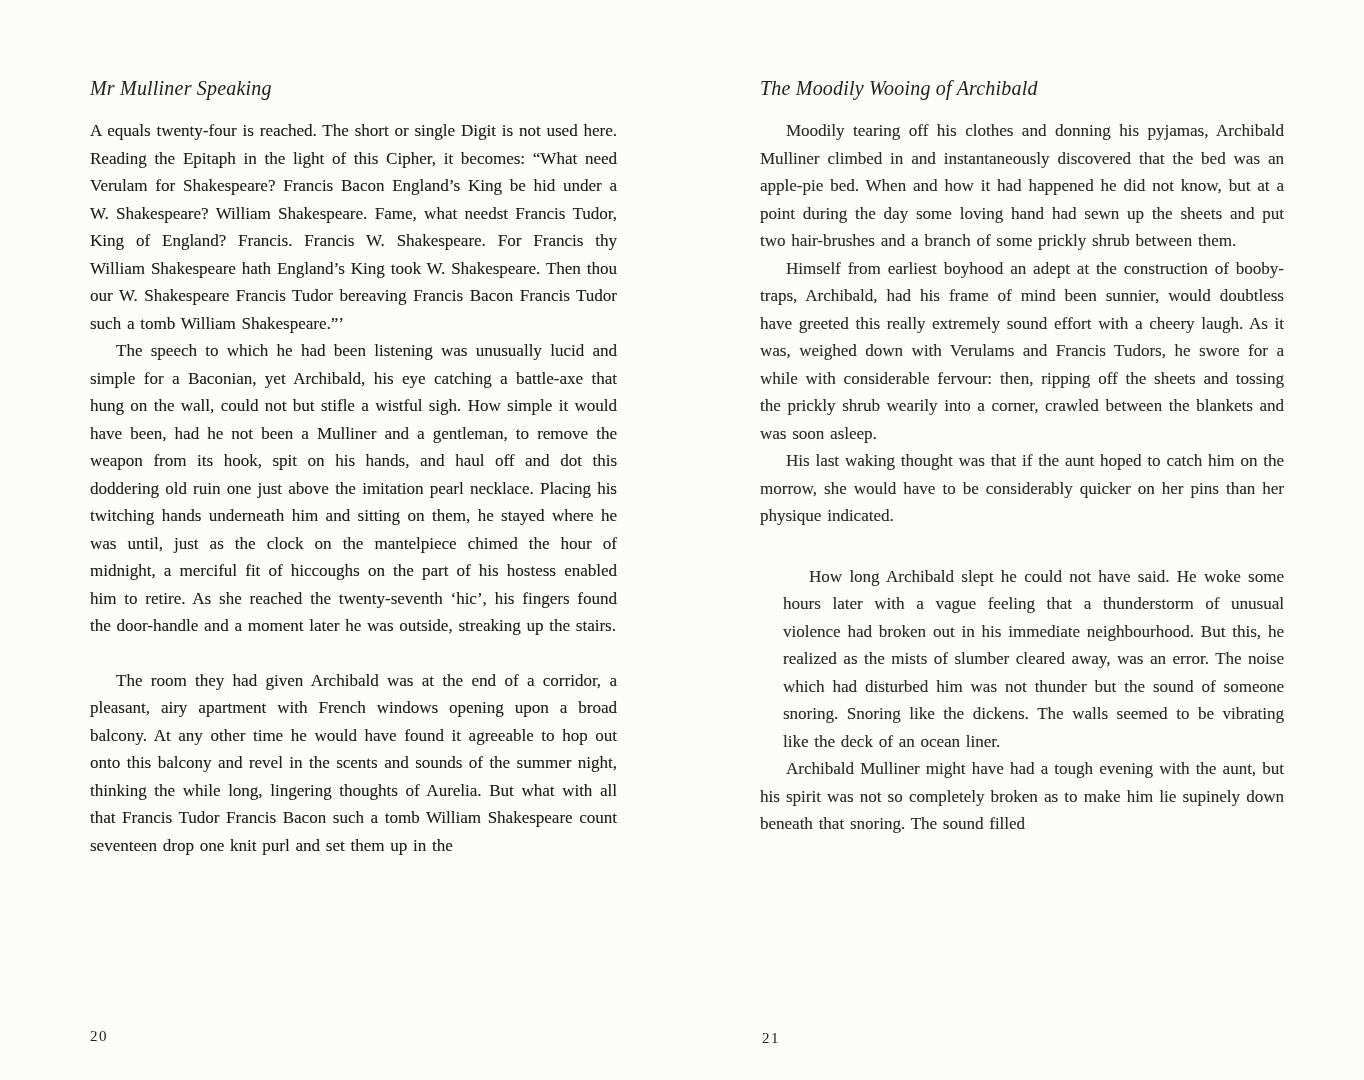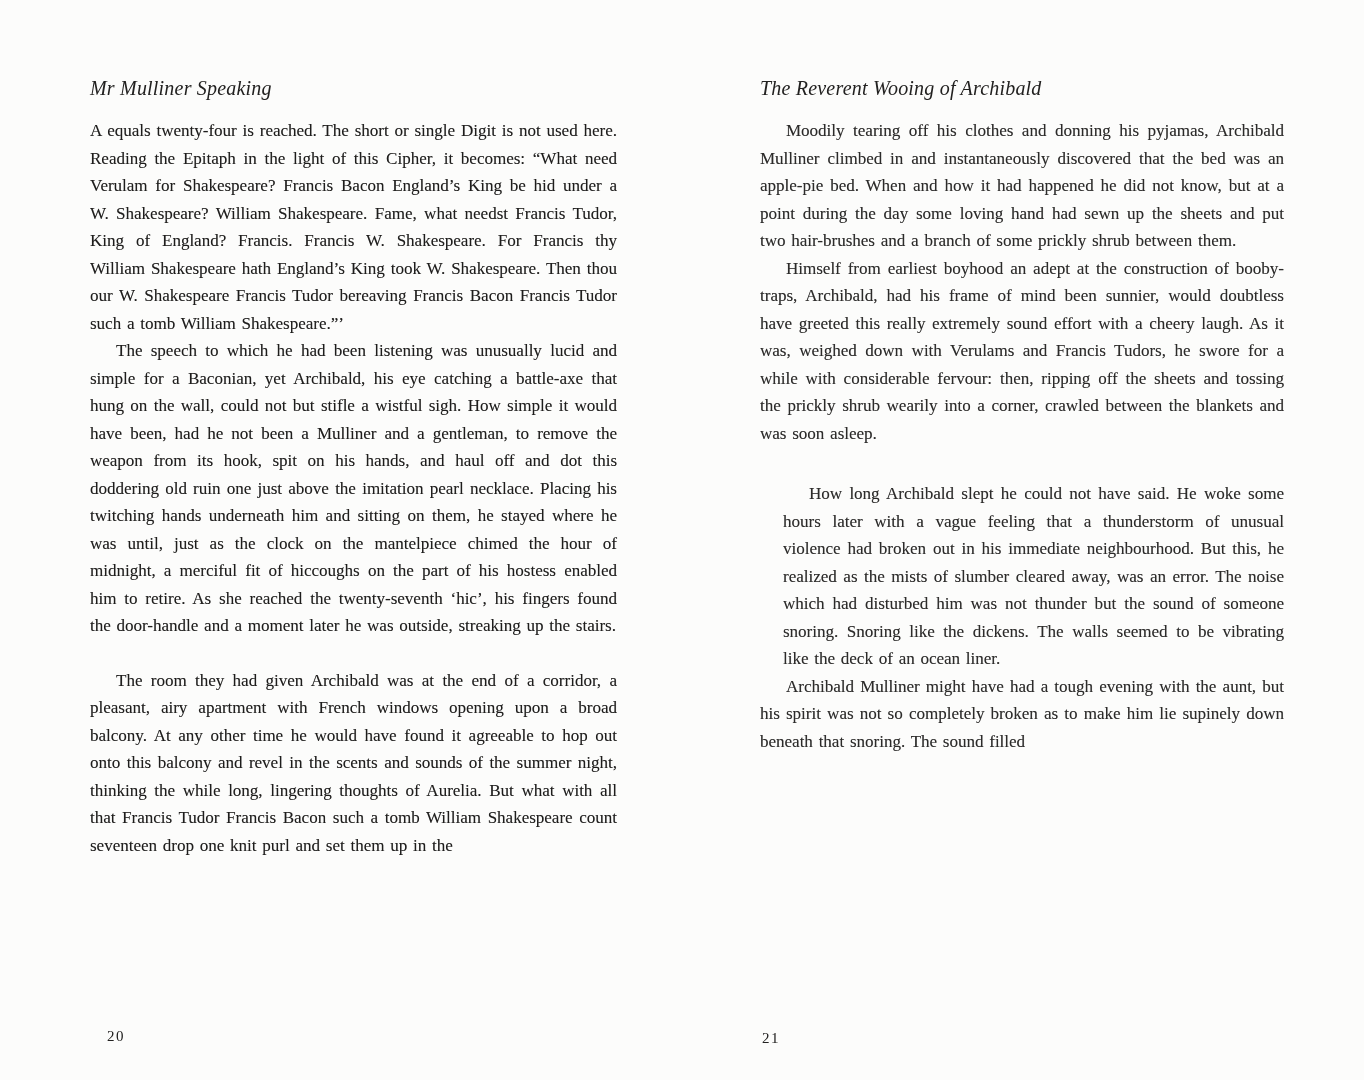--- a/index.html
+++ b/index.html
@@ -48,21 +48,21 @@
   }
   .page.right .para { color: #2c2b2a; }
 
   .indent { text-indent: 26px; }
   .section-gap { margin-top: 27px; }
   .section-gap-lg { margin-top: 33px; margin-left: 23px; }
 
   .page-number {
     position: absolute;
     top: 952px;
-    left: 17px;
+    left: 0;
     font-size: 15px;
     letter-spacing: 1.5px;
     color: #222120;
   }
   .page.right .page-number { top: 954px; left: 2px; }
 </style>
 </head>
 <body>
 
 <div class="spread">
@@ -71,23 +71,24 @@
     <h2 class="running-header">Mr Mulliner Speaking</h2>
     <div class="body-text">
       <p class="para">A equals twenty-four is reached. The short or single Digit is not used here. Reading the Epitaph in the light of this Cipher, it becomes: “What need Verulam for Shakespeare? Francis Bacon England’s King be hid under a W. Shakespeare? William Shakespeare. Fame, what needst Francis Tudor, King of England? Francis. Francis W. Shakespeare. For Francis thy William Shakespeare hath England’s King took W. Shakespeare. Then thou our W. Shakespeare Francis Tudor bereaving Francis Bacon Francis Tudor such a tomb William Shakespeare.”’</p>
       <p class="para indent">The speech to which he had been listening was unusually lucid and simple for a Baconian, yet Archibald, his eye catching a battle-axe that hung on the wall, could not but stifle a wistful sigh. How simple it would have been, had he not been a Mulliner and a gentleman, to remove the weapon from its hook, spit on his hands, and haul off and dot this doddering old ruin one just above the imitation pearl necklace. Placing his twitching hands underneath him and sitting on them, he stayed where he was until, just as the clock on the mantelpiece chimed the hour of midnight, a merciful fit of hiccoughs on the part of his hostess enabled him to retire. As she reached the twenty-seventh ‘hic’, his fingers found the door-handle and a moment later he was outside, streaking up the stairs.</p>
       <p class="para indent section-gap">The room they had given Archibald was at the end of a corridor, a pleasant, airy apartment with French windows opening upon a broad balcony. At any other time he would have found it agreeable to hop out onto this balcony and revel in the scents and sounds of the summer night, thinking the while long, lingering thoughts of Aurelia. But what with all that Francis Tudor Francis Bacon such a tomb William Shakespeare count seventeen drop one knit purl and set them up in the</p>
     </div>
     <div class="page-number">20</div>
   </section>
 
   <section class="page right">
-    <h2 class="running-header">The Reverent Wooing of Archibald</h2>
+    <h2 class="running-header">The Moodily Wooing of Archibald</h2>
     <div class="body-text">
       <p class="para indent">Moodily tearing off his clothes and donning his pyjamas, Archibald Mulliner climbed in and instantaneously discovered that the bed was an apple-pie bed. When and how it had happened he did not know, but at a point during the day some loving hand had sewn up the sheets and put two hair-brushes and a branch of some prickly shrub between them.</p>
       <p class="para indent">Himself from earliest boyhood an adept at the construction of booby-traps, Archibald, had his frame of mind been sunnier, would doubtless have greeted this really extremely sound effort with a cheery laugh. As it was, weighed down with Verulams and Francis Tudors, he swore for a while with considerable fervour: then, ripping off the sheets and tossing the prickly shrub wearily into a corner, crawled between the blankets and was soon asleep.</p>
+      <p class="para indent">His last waking thought was that if the aunt hoped to catch him on the morrow, she would have to be considerably quicker on her pins than her physique indicated.</p>
       <p class="para indent section-gap-lg">How long Archibald slept he could not have said. He woke some hours later with a vague feeling that a thunderstorm of unusual violence had broken out in his immediate neighbourhood. But this, he realized as the mists of slumber cleared away, was an error. The noise which had disturbed him was not thunder but the sound of someone snoring. Snoring like the dickens. The walls seemed to be vibrating like the deck of an ocean liner.</p>
       <p class="para indent">Archibald Mulliner might have had a tough evening with the aunt, but his spirit was not so completely broken as to make him lie supinely down beneath that snoring. The sound filled</p>
     </div>
     <div class="page-number">21</div>
   </section>
 
 </div>
 
 </body></html>

